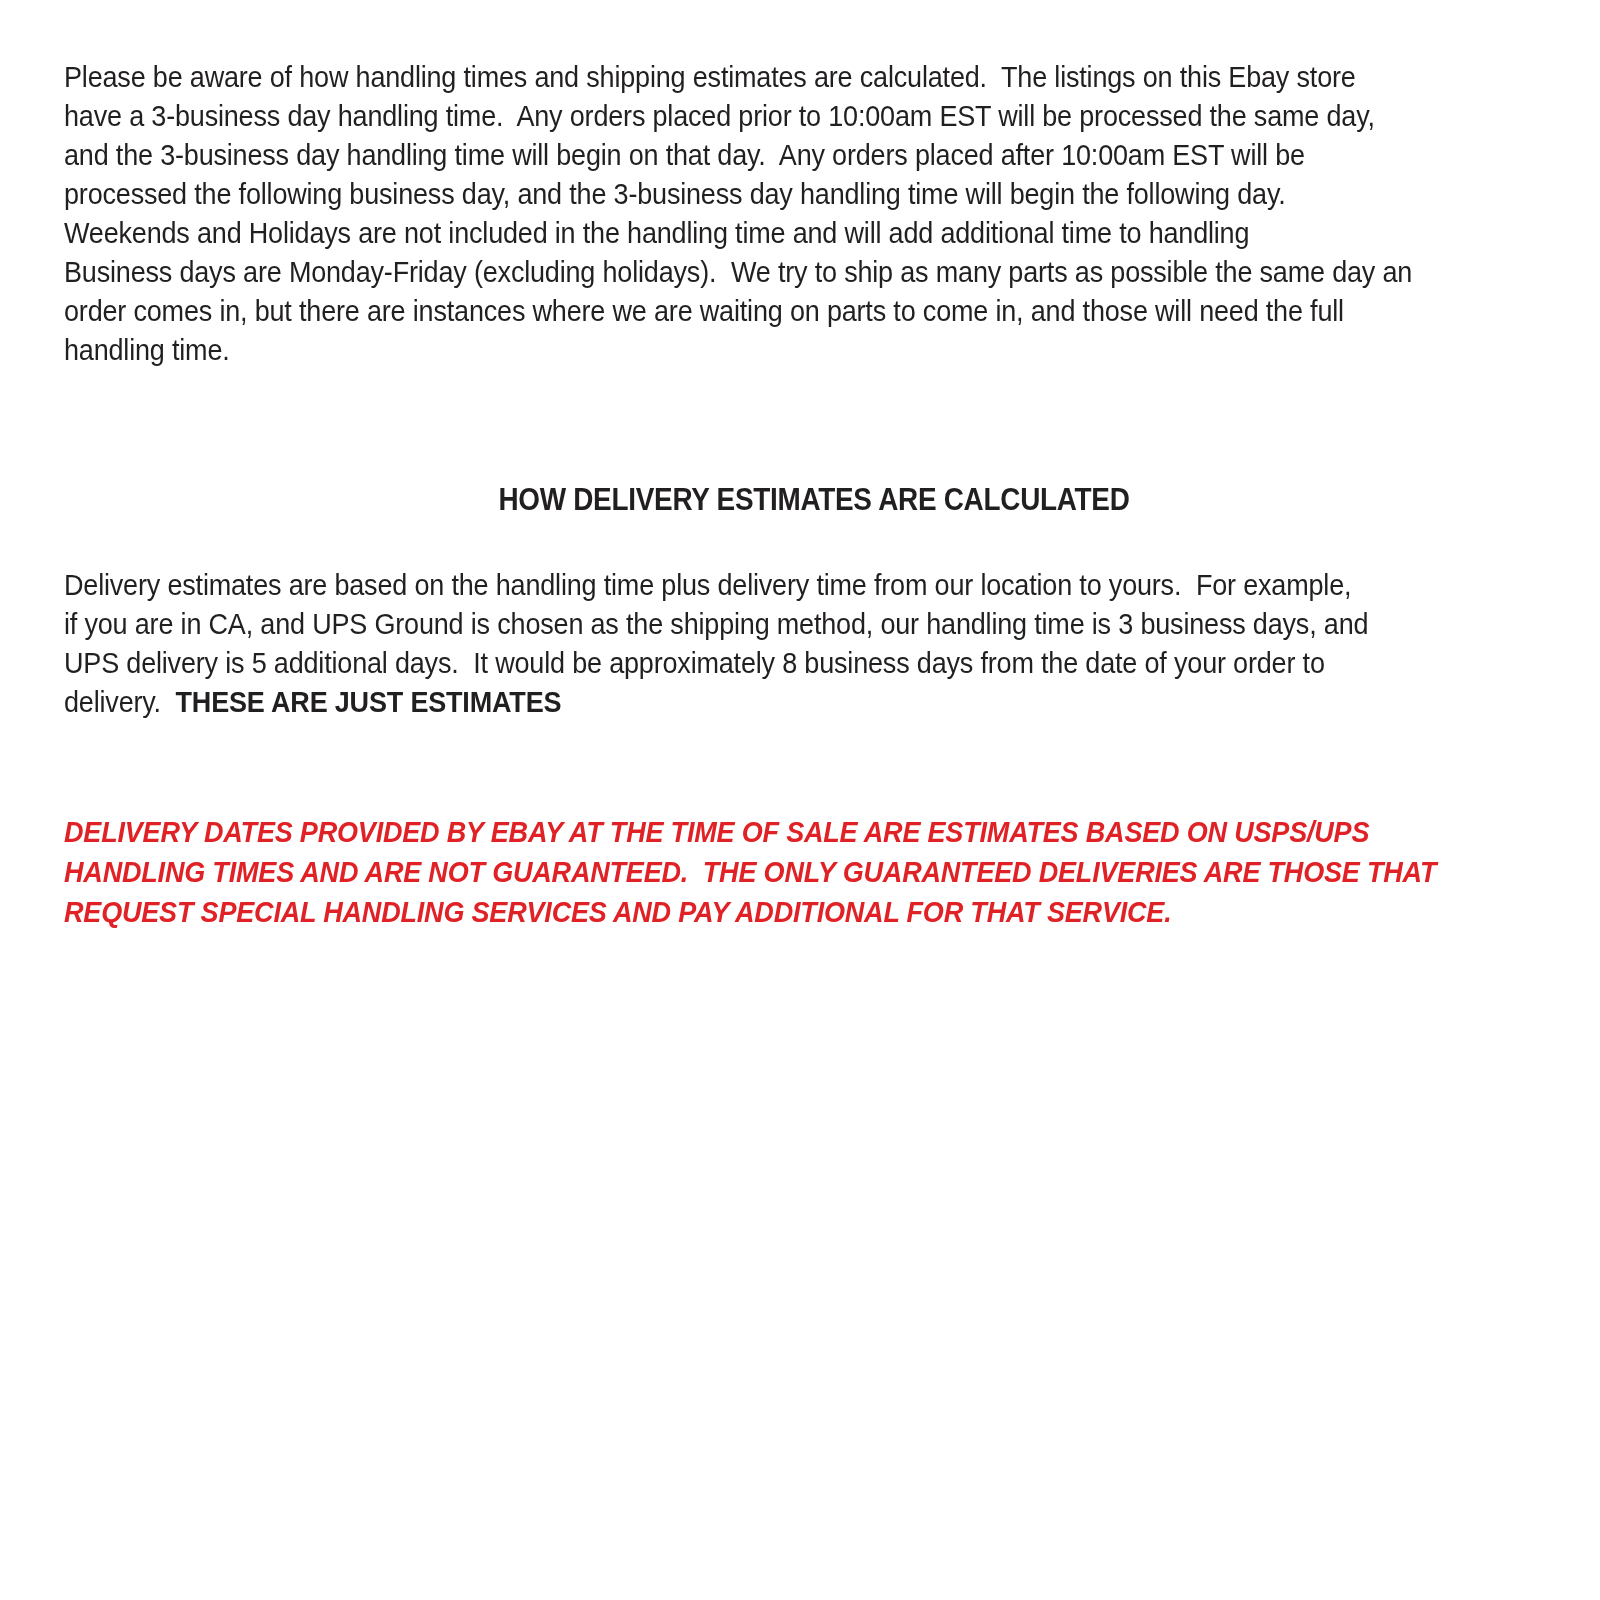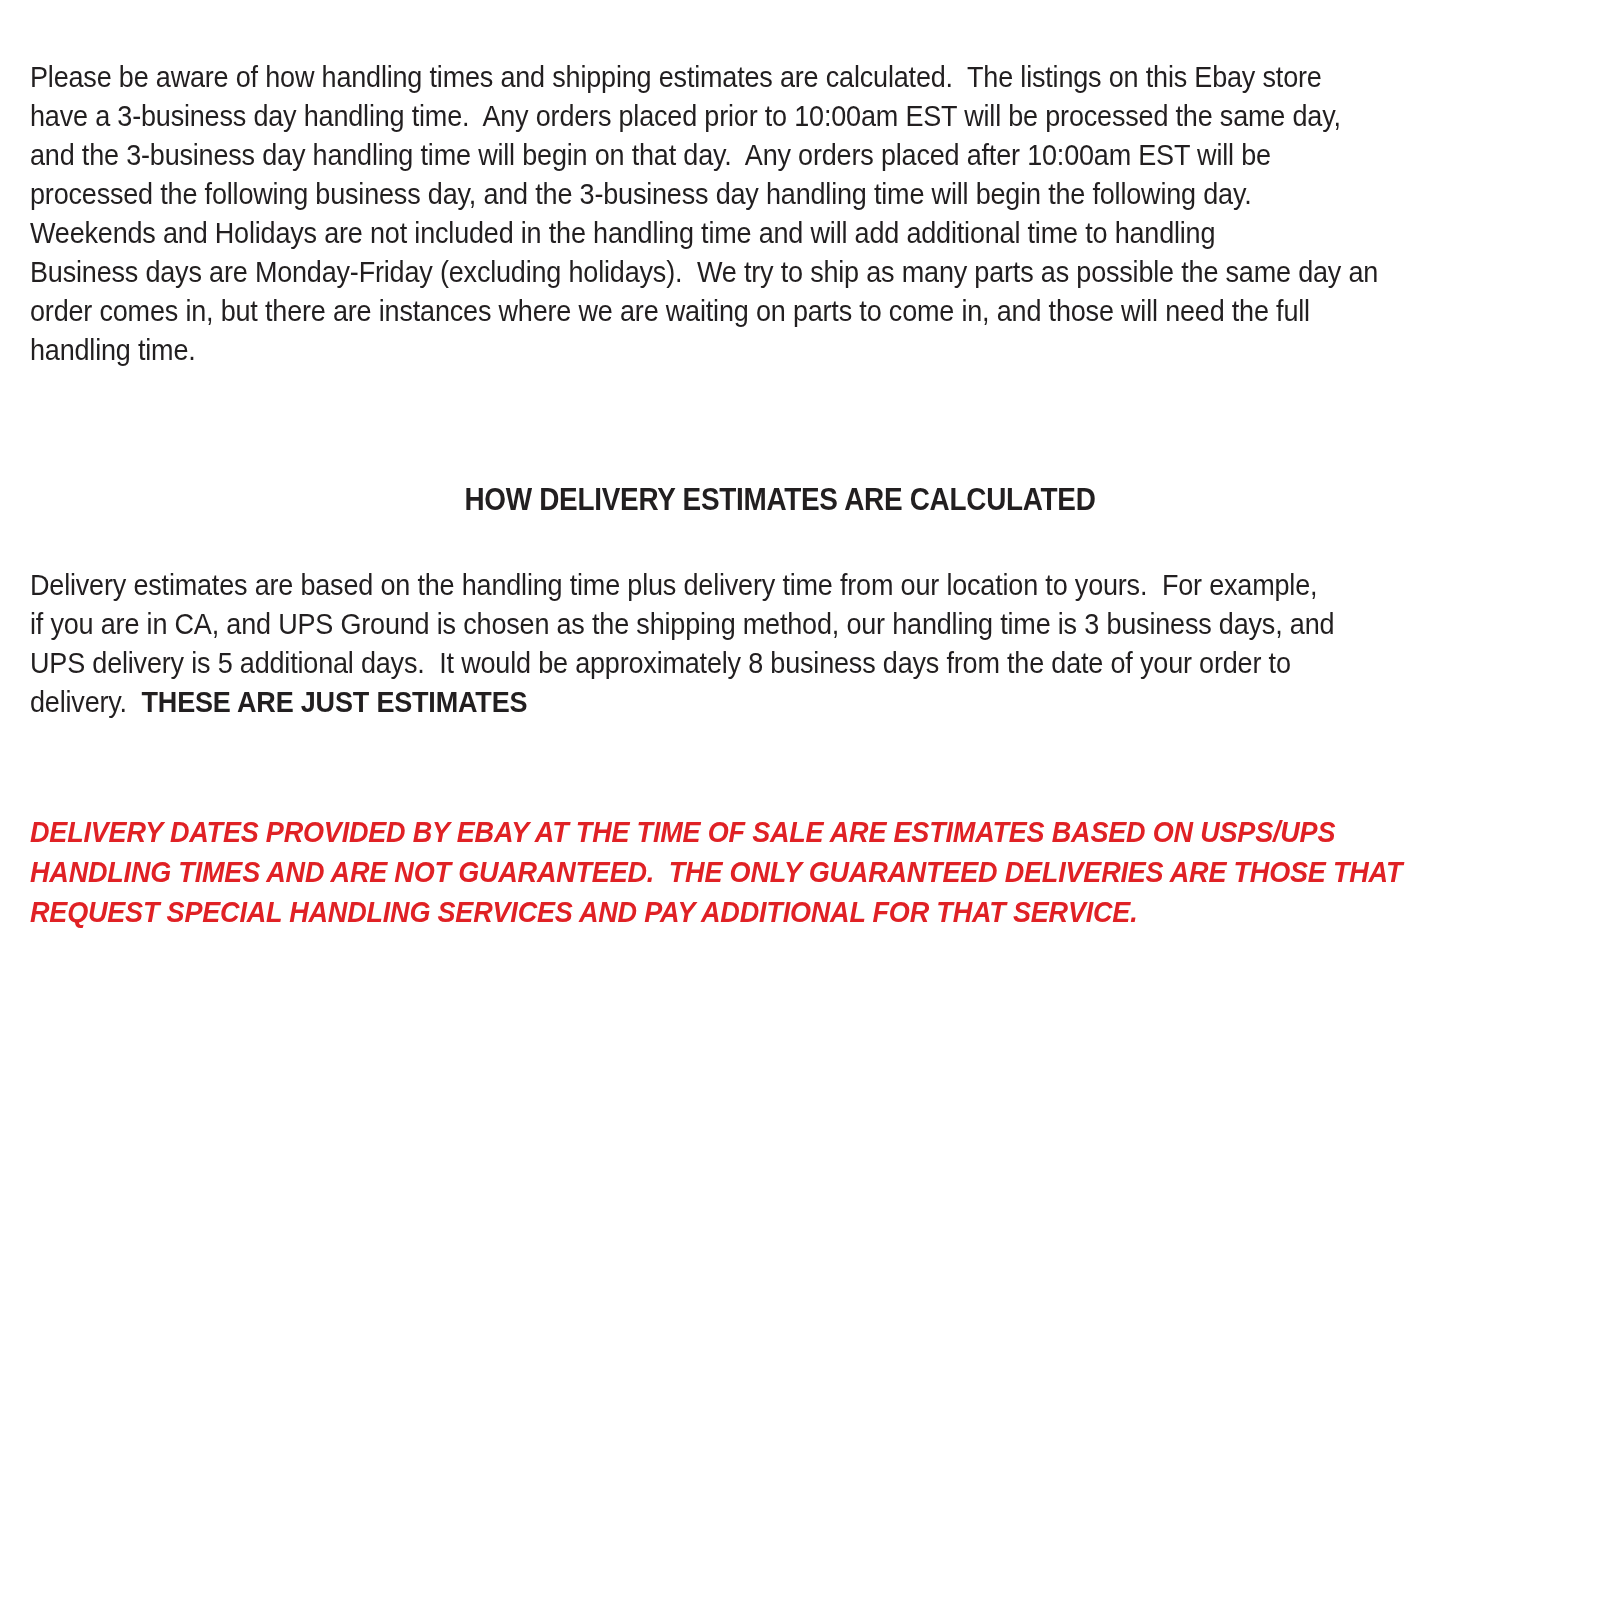--- a/index.html
+++ b/index.html
@@ -8,20 +8,21 @@
     background: #ffffff;
   }
   .page {
     position: relative;
     width: 1560px;
     height: 1600px;
     background: #ffffff;
     overflow: hidden;
     font-family: "Liberation Sans", sans-serif;
     color: #221f20;
+    margin-left: 34px;
   }
   .doc {
     padding: 57px 30px 0 30px;
   }
   
   .condense {
     transform: scaleX(0.9);
     transform-origin: 0 0;
     width: 111.11%;
   }

